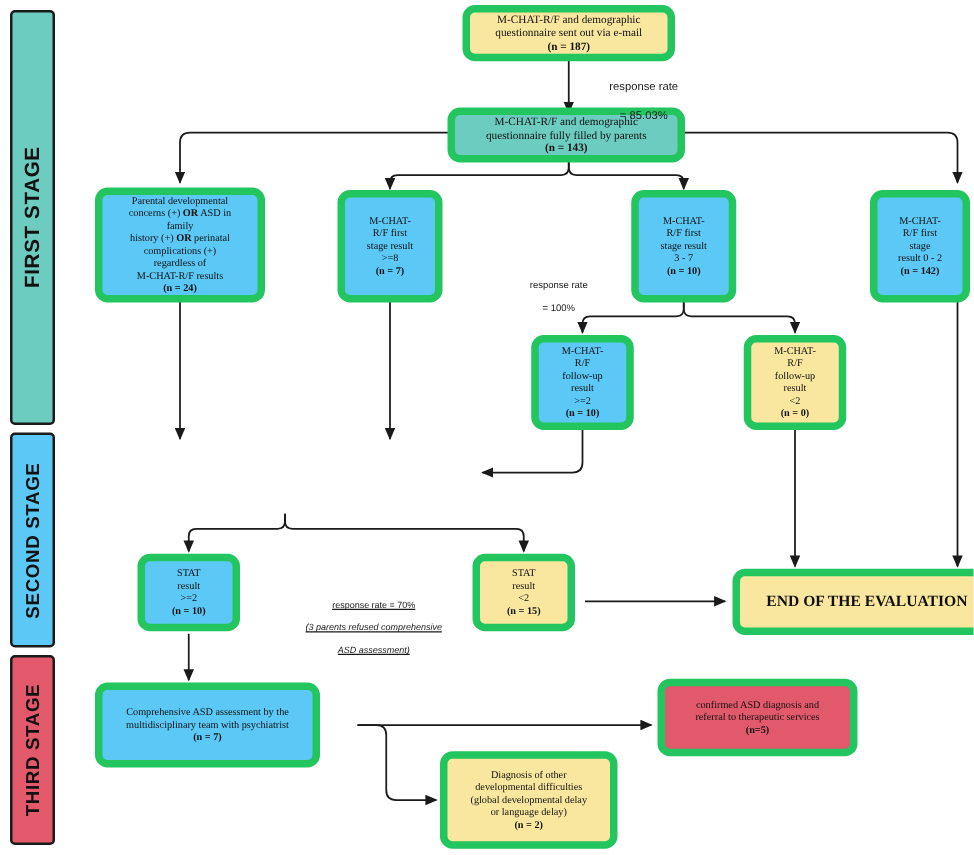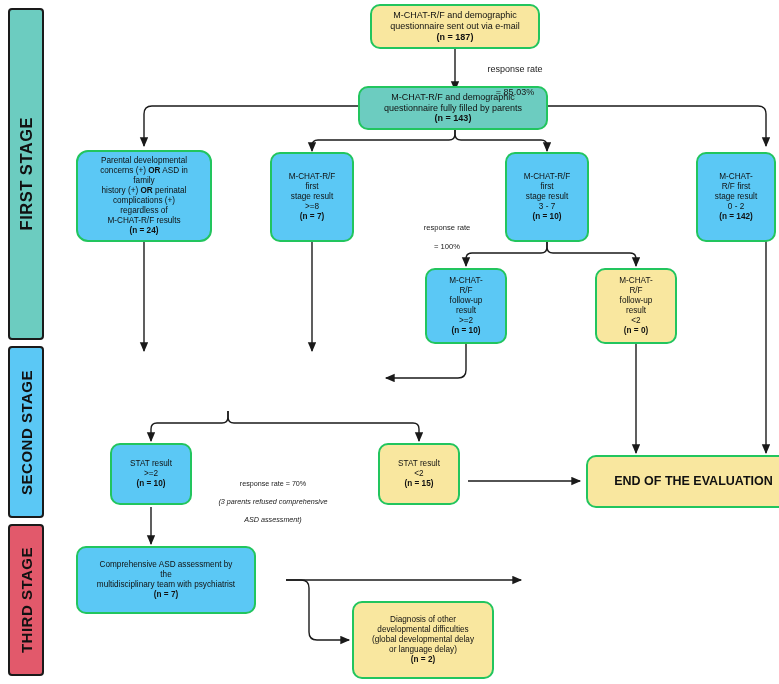--- a/index.html
+++ b/index.html
@@ -18,29 +18,30 @@
   svg#edges {
     position: absolute;
     left: 0; top: 0;
     width: 779px;
     height: 684px;
     pointer-events: none;
   }
   .node {
     position: absolute;
     box-sizing: border-box;
-    border: 2px solid #22c55e;
+    border: 6px solid #22c55e;
     border-radius: 10px;
     display: flex;
     align-items: center;
     justify-content: center;
     text-align: center;
     line-height: 1.22;
     color: #111111;
     padding: 2px 16px;
+    font-family: Liberation Serif, serif;
   }
   .node .txt { width: 100%; }
   .blue   { background: #5BC8F5; }
   .yellow { background: #F9E79F; }
   .teal   { background: #6CCCC0; }
   .red    { background: #E2596B; }
 
   .stage {
     position: absolute;
     box-sizing: border-box;
@@ -145,21 +146,21 @@
   </div>
 
   <div class="node teal" style="left:358px;top:86px;width:190px;height:44px;">
     <div class="txt f9">
       <div>M-CHAT-R/F and demographic</div>
       <div>questionnaire fully filled by parents</div>
       <div class="b">(n = 143)</div>
     </div>
   </div>
 
-  <div class="node blue" style="left:76px;top:150px;width:136px;height:92px;border-radius:12px;">
+  <div class="node blue" style="left:76px;top:150px;width:136px;height:92px;">
     <div class="txt f8">
       <div>Parental developmental</div>
       <div>concerns (+) <b>OR</b> ASD in family</div>
       <div>history (+) <b>OR</b> perinatal</div>
       <div>complications (+) regardless of</div>
       <div>M-CHAT-R/F results</div>
       <div class="b">(n = 24)</div>
     </div>
   </div>
 
@@ -239,31 +240,38 @@
   <div class="node yellow" style="left:352px;top:601px;width:142px;height:78px;">
     <div class="txt f8">
       <div>Diagnosis of other</div>
       <div>developmental difficulties</div>
       <div>(global developmental delay</div>
       <div>or language delay)</div>
       <div class="b">(n = 2)</div>
     </div>
   </div>
 
+  <div class="node red" style="left:526px;top:543px;width:160px;height:62px;">
+    <div class="txt f8">
+      <div>confirmed ASD diagnosis and</div>
+      <div>referral to therapeutic services</div>
+      <div class="b">(n=5)</div>
+    </div>
+  </div>
 
   <div class="annot f9" style="left:460px;top:53px;width:110px;">
     <div>response rate</div>
     <div>= 85.03%</div>
   </div>
 
 
   <div class="annot f75" style="left:395px;top:214px;width:104px;">
     <div>response rate</div>
     <div>= 100%</div>
   </div>
 
-  <div class="annot f7" style="left:183px;top:470px;width:180px;">
+  <div class="annot f7" style="left:209px;top:470px;width:180px;text-decoration:underline;">
     <div>response rate =  70%</div>
     <div class="ital">(3 parents refused comprehensive</div>
     <div class="ital">ASD assessment)</div>
   </div>
 
 </div>
 
 </body></html>

